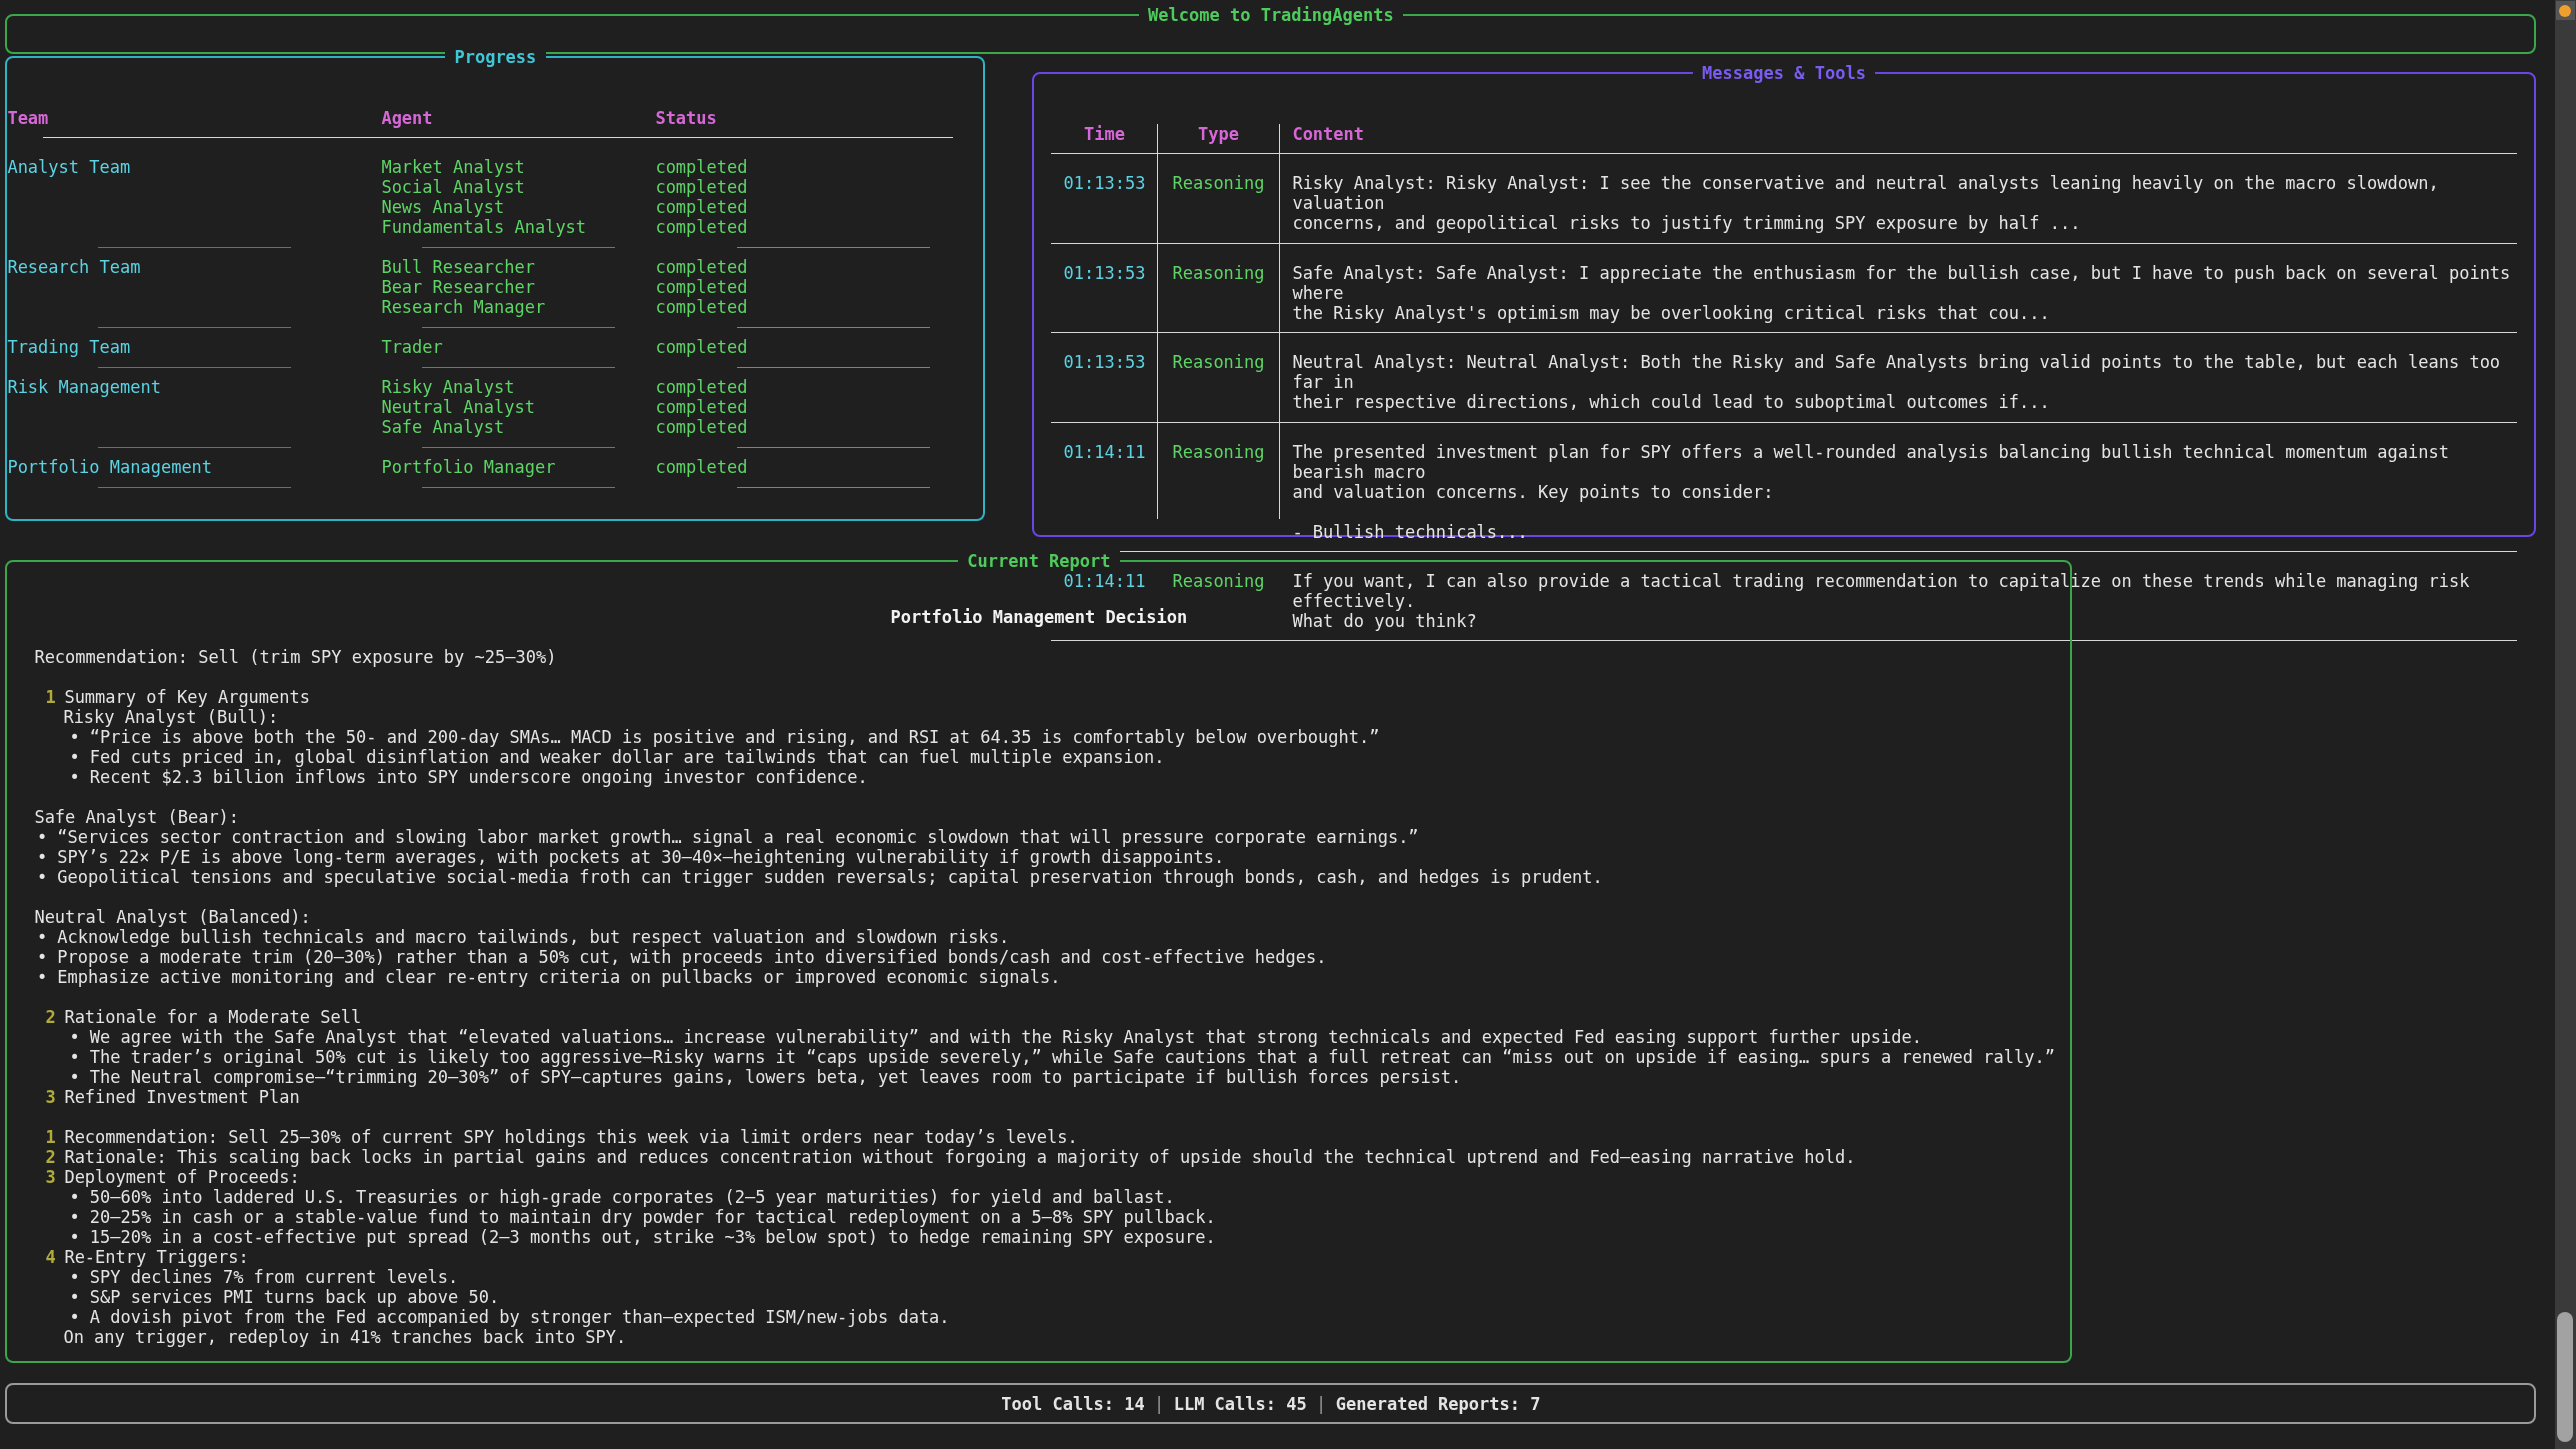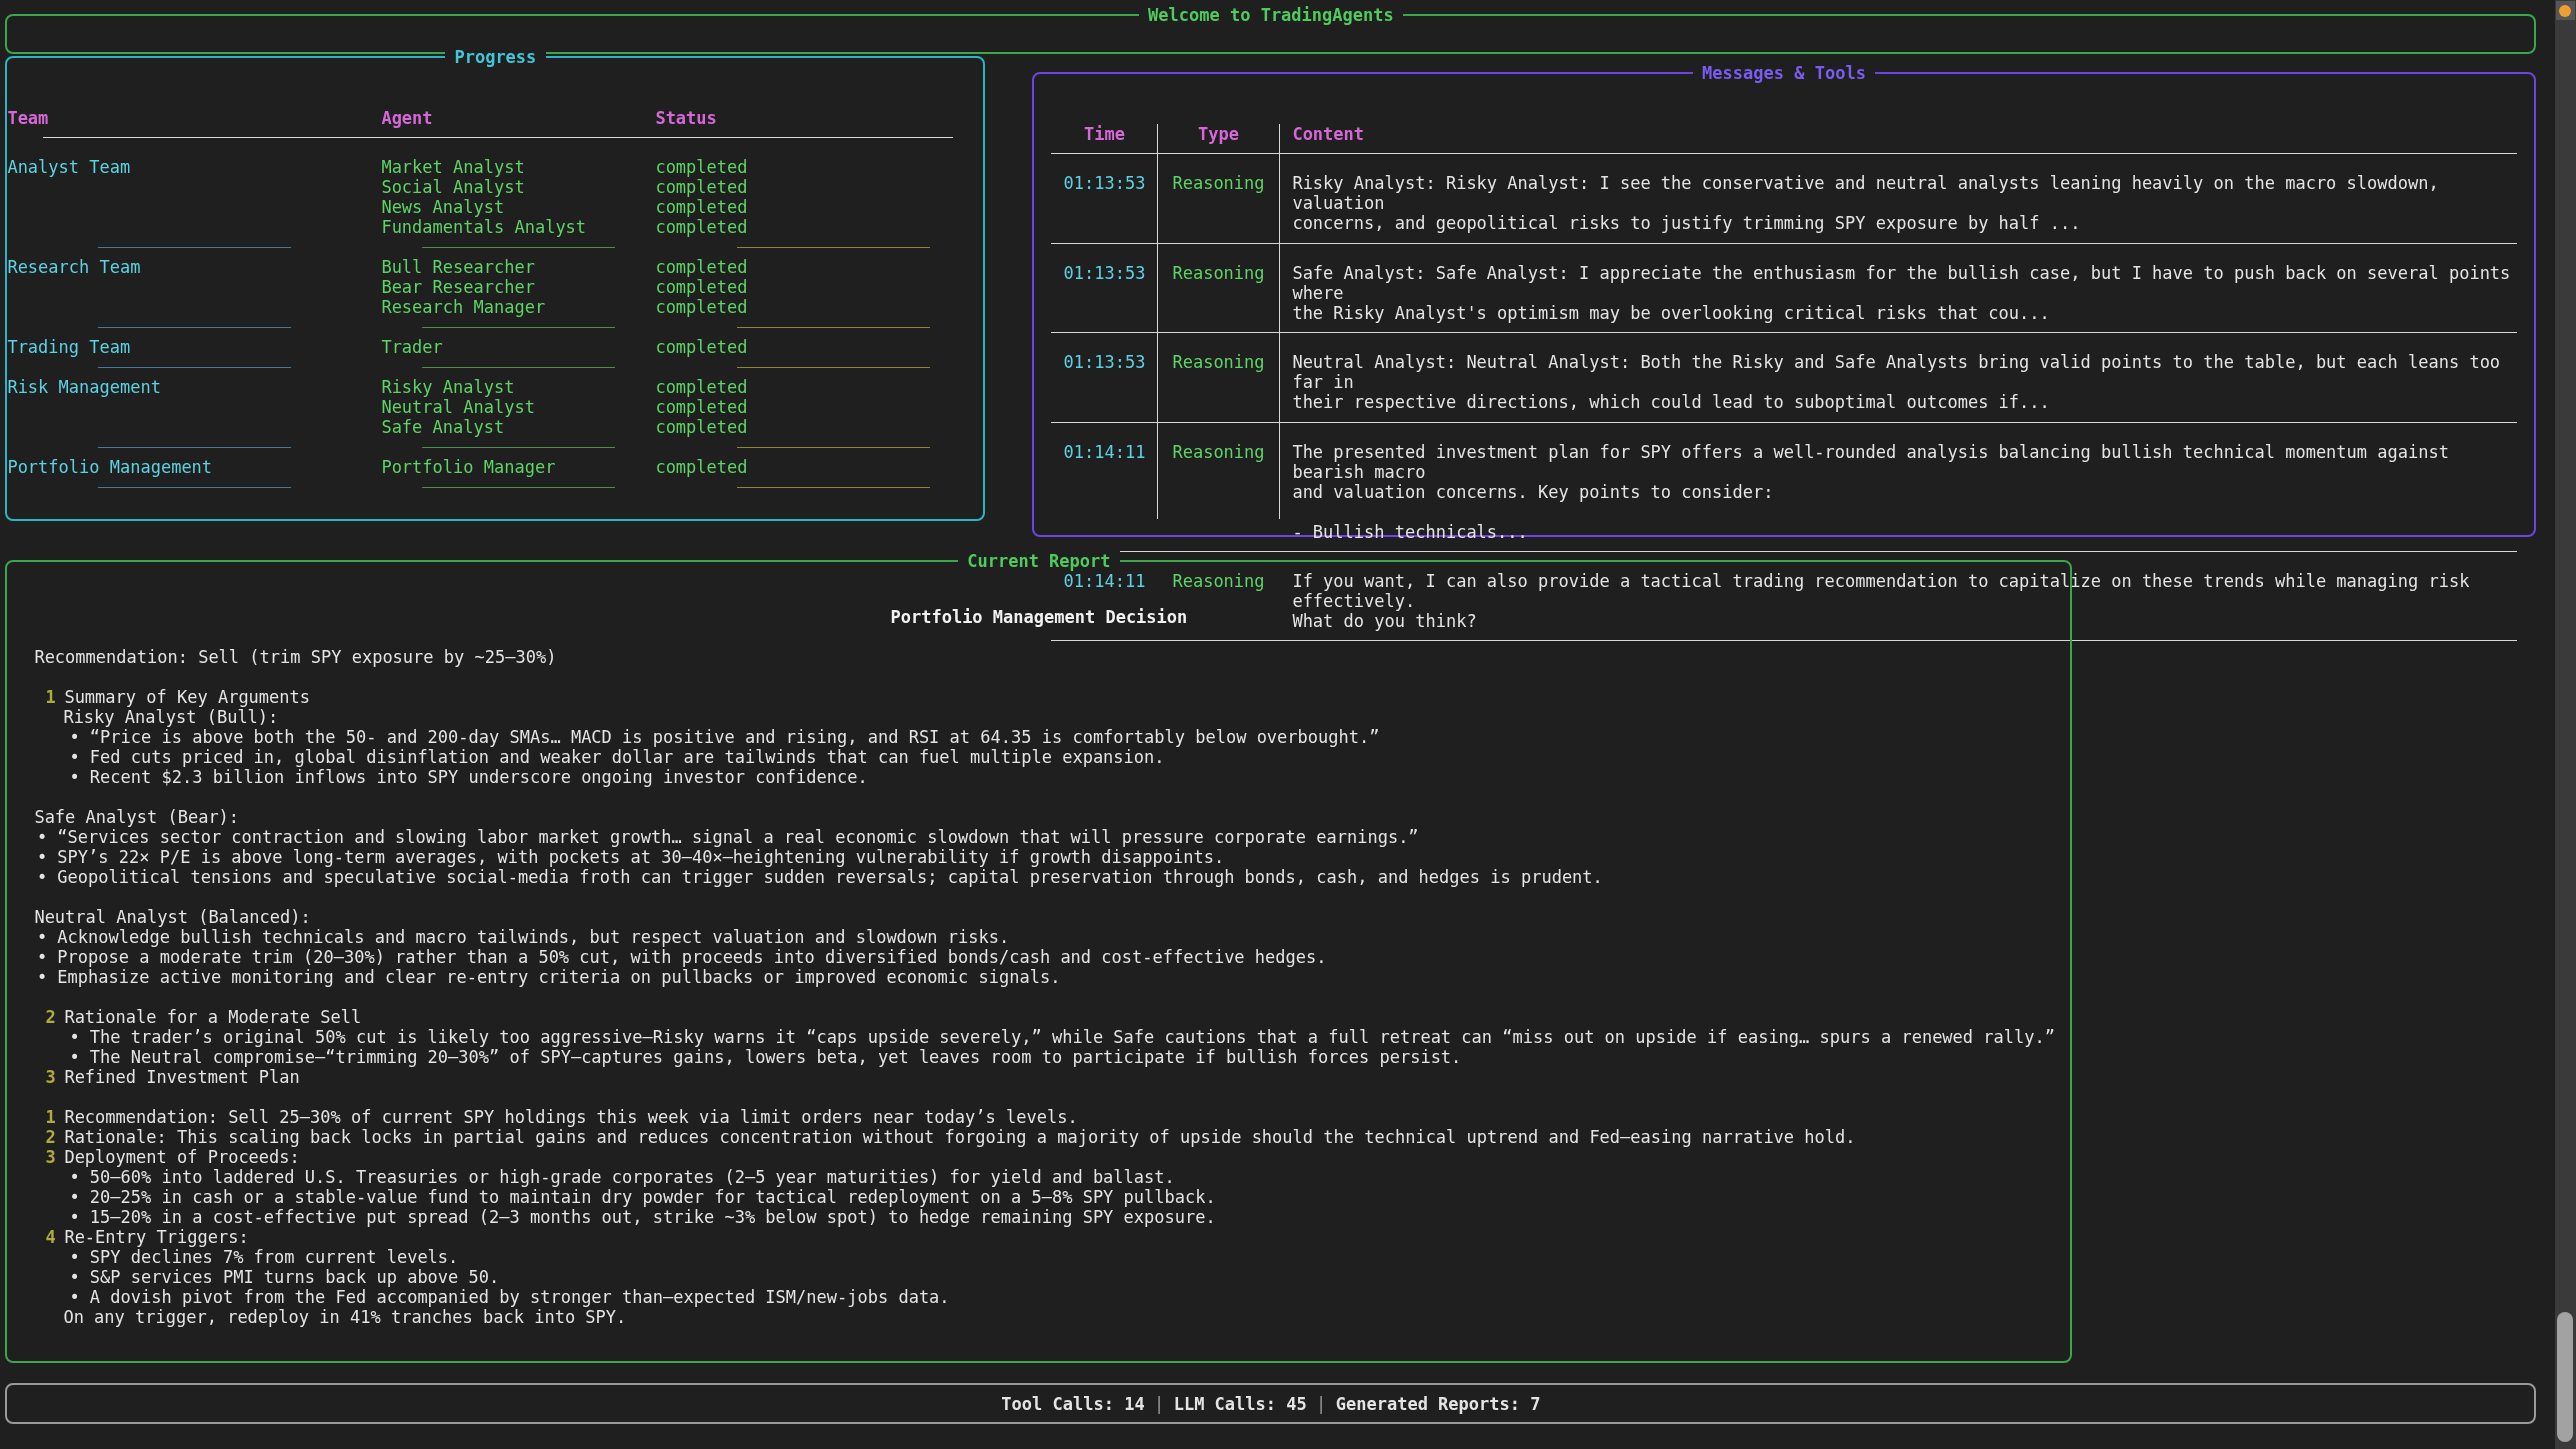--- a/index.html
+++ b/index.html
@@ -299,20 +299,21 @@
         <div class="rline r-bullet-shallow">• “Services sector contraction and slowing labor market growth… signal a real economic slowdown that will pressure corporate earnings.”</div>
         <div class="rline r-bullet-shallow">• SPY’s 22× P/E is above long-term averages, with pockets at 30–40×–heightening vulnerability if growth disappoints.</div>
         <div class="rline r-bullet-shallow">• Geopolitical tensions and speculative social-media froth can trigger sudden reversals; capital preservation through bonds, cash, and hedges is prudent.</div>
         <div class="rline"></div>
         <div class="rline r-para">Neutral Analyst (Balanced):</div>
         <div class="rline r-bullet-shallow">• Acknowledge bullish technicals and macro tailwinds, but respect valuation and slowdown risks.</div>
         <div class="rline r-bullet-shallow">• Propose a moderate trim (20–30%) rather than a 50% cut, with proceeds into diversified bonds/cash and cost-effective hedges.</div>
         <div class="rline r-bullet-shallow">• Emphasize active monitoring and clear re-entry criteria on pullbacks or improved economic signals.</div>
         <div class="rline"></div>
         <div class="rline r-num"><b>2</b>Rationale for a Moderate Sell</div>
+        <div class="rline r-bullet-deep">• We agree with the Safe Analyst that “elevated valuations… increase vulnerability” and with the Risky Analyst that strong technicals and expected Fed easing support further upside.</div>
         <div class="rline r-bullet-deep">• The trader’s original 50% cut is likely too aggressive—Risky warns it “caps upside severely,” while Safe cautions that a full retreat can “miss out on upside if easing… spurs a renewed rally.”</div>
         <div class="rline r-bullet-deep">• The Neutral compromise—“trimming 20–30%” of SPY—captures gains, lowers beta, yet leaves room to participate if bullish forces persist.</div>
         <div class="rline r-num"><b>3</b>Refined Investment Plan</div>
         <div class="rline"></div>
         <div class="rline r-num"><b>1</b>Recommendation: Sell 25–30% of current SPY holdings this week via limit orders near today’s levels.</div>
         <div class="rline r-num"><b>2</b>Rationale: This scaling back locks in partial gains and reduces concentration without forgoing a majority of upside should the technical uptrend and Fed–easing narrative hold.</div>
         <div class="rline r-num"><b>3</b>Deployment of Proceeds:</div>
         <div class="rline r-bullet-deep">• 50–60% into laddered U.S. Treasuries or high-grade corporates (2–5 year maturities) for yield and ballast.</div>
         <div class="rline r-bullet-deep">• 20–25% in cash or a stable-value fund to maintain dry powder for tactical redeployment on a 5–8% SPY pullback.</div>
         <div class="rline r-bullet-deep">• 15–20% in a cost-effective put spread (2–3 months out, strike ~3% below spot) to hedge remaining SPY exposure.</div>

